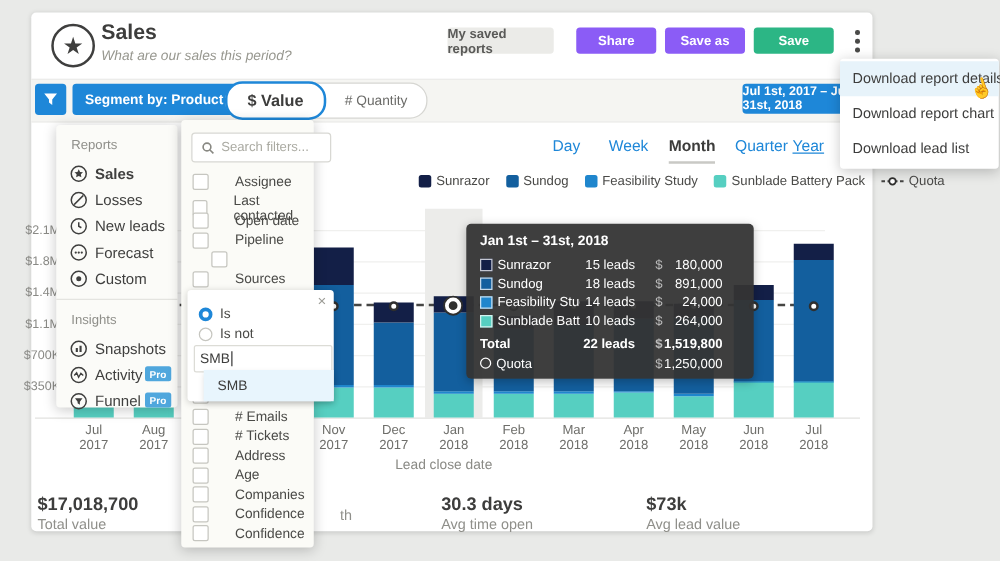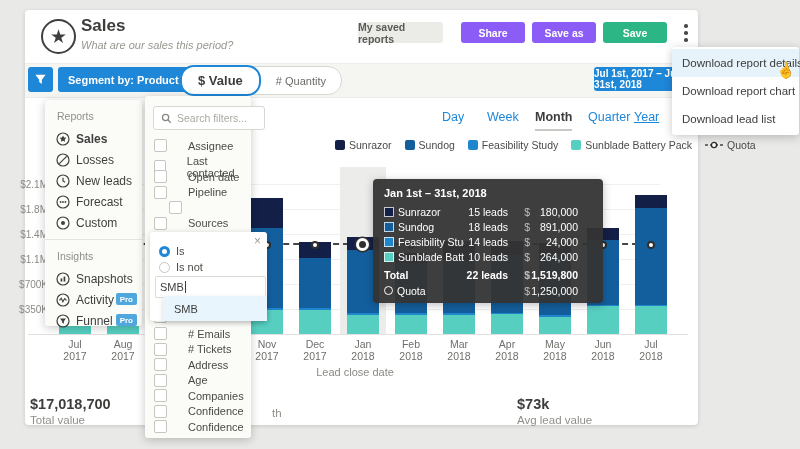--- a/index.html
+++ b/index.html
@@ -249,20 +249,24 @@
       <div class="qmark" style="left: 647px; top: 241px; z-index: 3;"></div>
       <div class="axis"></div>
     </div>
   <div class="xaxis-title">Lead close date</div>
 
   <div class="abs" style="left:30px;top:396px;">
     <div class="stat-val">$17,018,700</div>
     <div class="stat-lab">Total value</div>
   </div>
   <div class="stat-partial">th</div>
+  <div class="abs" style="left:353px;top:396px;">
+    <div class="stat-val">30.3 days</div>
+    <div class="stat-lab">Avg time open</div>
+  </div>
   <div class="abs" style="left:517px;top:396px;">
     <div class="stat-val">$73k</div>
     <div class="stat-lab">Avg lead value</div>
   </div>
 
   <div class="tooltip">
     <div class="tt-title">Jan 1st – 31st, 2018</div>
     <div id="tt-rows">
         <div class="tt-row" style="top: 26px;">
           <span class="tt-sw" style="background: rgb(19, 31, 71);"></span>

